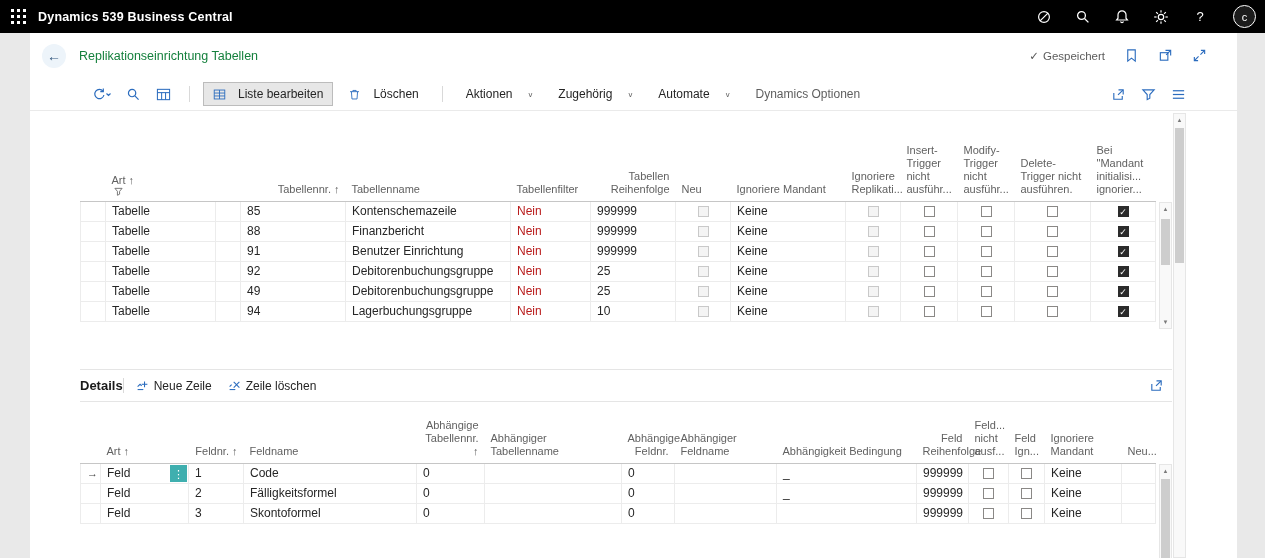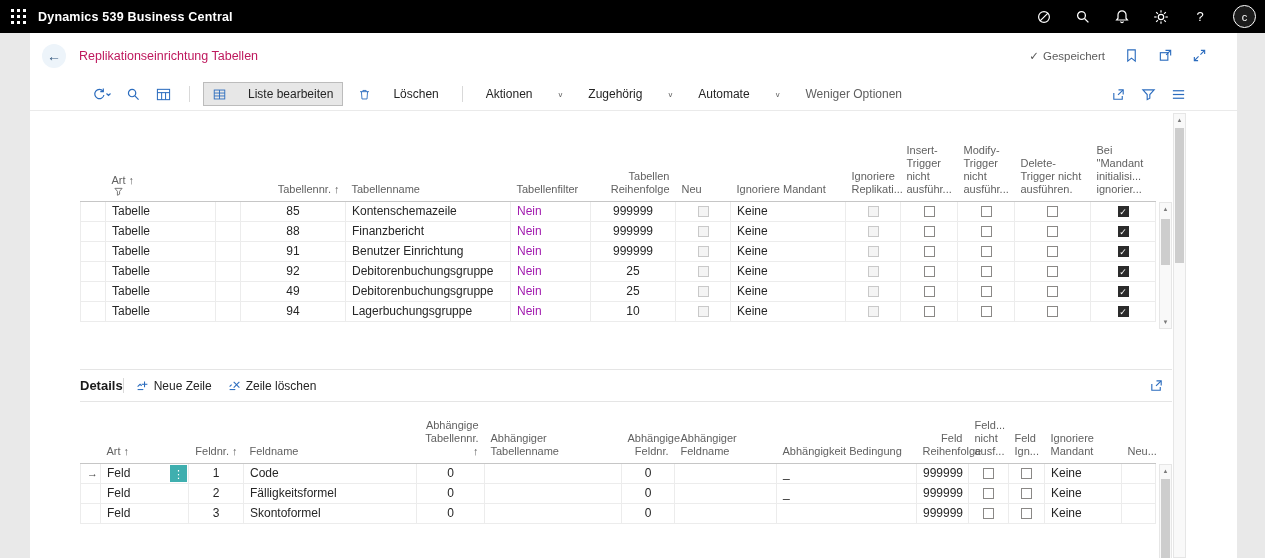--- a/index.html
+++ b/index.html
@@ -15,51 +15,51 @@
 .ticon{width:18px;height:18px;display:inline-flex;align-items:center;justify-content:center;cursor:pointer}
 .ticon.help{font-size:13px;color:#fff}
 .avatar{width:23px;height:23px;border-radius:50%;background:#1c1c1c;border:1.5px solid #fff;
   display:inline-flex;align-items:center;justify-content:center;font-size:11px;margin-left:3px;cursor:pointer}
 
 .page{padding:0 28px 0 30px;height:525px}
 .card{position:relative;width:1207px;height:525px;background:#fff;overflow:hidden}
 .pagehead{height:45px;display:flex;align-items:center;padding:0 30px 0 12px}
 .backbtn{width:24px;height:24px;border-radius:50%;background:#edf4fa;color:#33577e;
   display:inline-flex;align-items:center;justify-content:center;font-size:14px;cursor:pointer}
-.pagetitle{margin-left:13px;font-size:12.5px;color:#be185d}
+.pagetitle{margin-left:13px;font-size:12.5px;color:#15803d}
 .headright{margin-left:auto;display:flex;align-items:center;gap:19px}
 .saved{font-size:11.5px;color:#5c5c5c;display:flex;align-items:center;gap:4px}
 .hicon{display:inline-flex;cursor:pointer}
 
 .toolbar{height:33px;display:flex;align-items:center;padding:0 46px 0 56px;border-bottom:1px solid #eaeaea;gap:5px}
 .tbicon{display:inline-flex;align-items:center;cursor:pointer;padding:3px 5px}
 .tbsep{width:1px;height:16px;background:#d9d9d9;margin:0 8px}
-.tbbtn{display:inline-flex;align-items:center;gap:22px;border:1px solid transparent;background:transparent;
+.tbbtn{display:inline-flex;align-items:center;gap:12px;border:1px solid transparent;background:transparent;
   font:12px "Liberation Sans","DejaVu Sans",sans-serif;color:#252525;height:24px;padding:0 9px;cursor:pointer;white-space:nowrap}
 .tbbtn.selected{background:#e7e7e7;border-color:#bcbcbc}
 .tbbtn .chev{font-size:8px;color:#6a6a6a;margin-left:3px;transform:scaleY(.85)}
 .tbbtn.muted{color:#5f5f5f}
 .flexspacer{flex:1}
 
 .body{padding:16px 0 0 50px}
 h2.sect{font-size:13.5px;color:#1a1a1a;margin:0 0 4px;font-weight:700}
 .tablewrap{display:flex;align-items:flex-start}
 table{border-collapse:collapse;table-layout:fixed;width:1075px}
 thead th{font-size:11px;color:#616161;font-weight:400;text-align:left;vertical-align:bottom;
   padding:0 6px 5px;line-height:1.18;border-bottom:1px solid #c6c6c6}
 .t1 thead th{height:74px}
 .t2 thead th{height:56px}
 th.num{text-align:right}
 th .hl{display:inline}
 .funnel{margin-left:2px;vertical-align:baseline}
 td{position:relative;font-size:12px;color:#262626;height:20px;padding:0 6px;
   border-right:1px solid #ececec;border-bottom:1px solid #ececec;white-space:nowrap;overflow:hidden}
 tbody tr td:first-child{border-left:1px solid #ececec}
-td.num{text-align:center}
-td.link .cv{color:#a21caf}
+td.num{text-align:left}
+td.link .cv{color:#b91c1c}
 td.cbc{text-align:center;padding:0}
 .cb{display:inline-block;width:11px;height:11px;border:1px solid #8a8886;background:#fff;
   font-size:9px;line-height:10px;color:#fff;vertical-align:middle;text-align:center}
 .cb.dis{background:#f4f4f4;border-color:#c9c9c9}
 .cb.on{background:#2b2b2b;border-color:#2b2b2b}
 .rowind{color:#3d3d3d;font-size:11px}
 .rowmenu{position:absolute;right:1px;top:1px;bottom:1px;width:17px;background:#3fafaf;color:#fff;
   text-align:center;line-height:18px;font-size:11px;cursor:pointer}
 
 .detailshead{margin-top:40px;height:33px;display:flex;align-items:center;width:1092px;
@@ -224,21 +224,21 @@
     </button>
     <button class="tbbtn">
       <span>Zugehörig</span>
           <span class="chev">∨</span>
     </button>
     <button class="tbbtn">
       <span>Automate</span>
           <span class="chev">∨</span>
     </button>
     <button class="tbbtn muted">
-      <span>Weniger Optionen</span>
+      <span>Dynamics Optionen</span>
     </button>
     <span class="flexspacer"></span>
     <span class="tbicon">
       <svg width="15" height="15" viewBox="0 0 16 16" fill="none" stroke="#2b6cbe" stroke-width="1.2">
             <path d="M3 6.5V13h9V9.5"></path>
             <path d="M8 3h5v5"></path>
             <path d="M12.7 3.3L7.5 8.5"></path>
           </svg>
     </span>
     <span class="tbicon">

